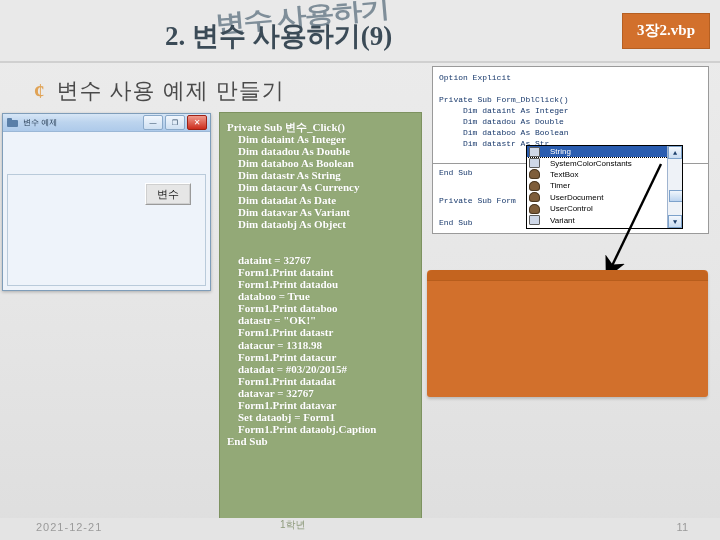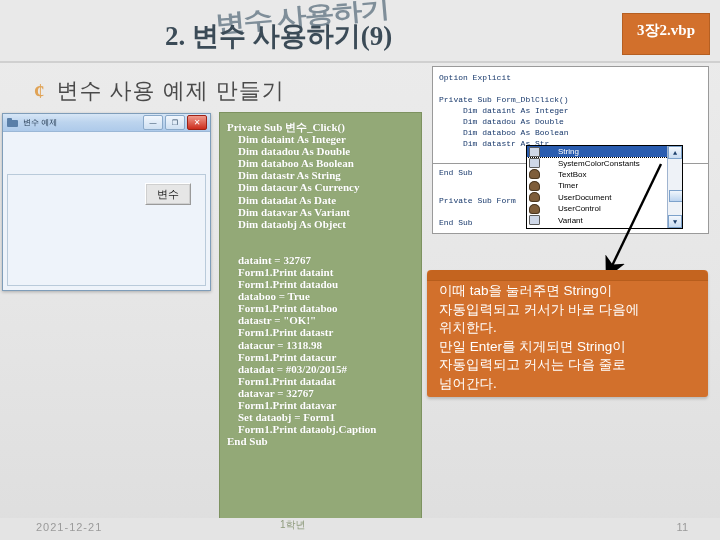--- a/index.html
+++ b/index.html
@@ -26,21 +26,21 @@
     position:absolute;left:215px;top:-10px;
     font-family:"Liberation Serif","DejaVu Serif",serif;
     font-weight:bold;font-size:30px;color:#6d7f8c;white-space:nowrap;
     opacity:.85;transform:rotate(-5deg) scaleY(.8);
     letter-spacing:-2px;
   }
   #vbp-badge{
     position:absolute;right:10px;top:13px;
     background:#d2702c;border:1px solid #b55f22;
     color:#ffffff;font-family:"Liberation Serif","DejaVu Serif",serif;font-weight:bold;
-    font-size:15px;padding:7px 14px 14px 14px;white-space:nowrap;
+    font-size:15px;padding:7px 14px 8px 14px;white-space:nowrap;
   }
 
   
   #bullet-row{position:absolute;left:34px;top:76px;display:flex;align-items:center;gap:12px;}
   #bullet-glyph{font-family:"Liberation Serif","DejaVu Serif",serif;font-size:21px;color:#e0a356;font-weight:bold;line-height:1;}
   #bullet-text{font-size:22px;color:#4a4a4a;white-space:nowrap;letter-spacing:1px;}
 
   
   #vbform{
     position:absolute;left:2px;top:113px;width:207px;height:176px;
@@ -89,21 +89,21 @@
   #ide-code{position:absolute;left:6px;top:5px;font-size:8px;color:#17386b;line-height:11px;white-space:pre;}
   #ide-hr{position:absolute;left:0;top:96px;width:100%;height:1px;background:#9a9a9a;}
   #ide-code2{position:absolute;left:6px;top:100px;font-size:8px;color:#17386b;line-height:11px;white-space:pre;}
   #ide-code3{position:absolute;left:6px;top:128px;font-size:8px;color:#17386b;line-height:11px;white-space:pre;}
 
   #intelli{
     position:absolute;left:93px;top:78px;width:155px;height:82px;
     background:#ffffff;border:1px solid #000000;overflow:hidden;
   }
   .ilist{position:absolute;left:0;top:0;right:14px;bottom:0;}
-  .irow{height:11.4px;display:flex;align-items:center;gap:18px;padding-left:2px;
+  .irow{height:11.4px;display:flex;align-items:center;gap:10px;padding-left:2px;
         font-family:"Liberation Sans","DejaVu Sans",sans-serif;font-size:8px;color:#000;white-space:nowrap;}
   .irow.sel{background:#2a5db0;color:#fff;outline:1px dotted #000;}
   .iico{width:9px;height:8px;flex:none;border:1px solid #5d5d5d;background:#cfd8e8;border-radius:1px;}
   .iico.c{background:#7e5d3a;border-color:#4b3720;border-radius:50% 50% 30% 30%;}
   #iscroll{position:absolute;right:0;top:0;width:14px;height:100%;background:#eef2f7;border-left:1px solid #9fb4d0;}
   .sbtn{width:14px;height:13px;background:linear-gradient(180deg,#f4f8fd,#c9dcf1);border:1px solid #7da2cb;box-sizing:border-box;
         display:flex;align-items:center;justify-content:center;font-size:7px;color:#1d3f6b;}
   #sthumb{position:absolute;left:1px;top:44px;width:12px;height:10px;background:linear-gradient(180deg,#f0f6fc,#bcd4ef);border:1px solid #7da2cb;}
   #sbtn-dn{position:absolute;bottom:0;left:0;}
 
@@ -255,26 +255,20 @@
     <defs>
       <marker id="ah" markerWidth="9" markerHeight="9" refX="5" refY="4.5" orient="auto">
         <path d="M0,0 L9,4.5 L0,9 L2.5,4.5 Z" fill="#000"></path>
       </marker>
     </defs>
     <line x1="101" y1="6" x2="50" y2="112" stroke="#000" stroke-width="2.4" marker-end="url(#ah)"></line>
   </svg>
 
   <div id="callout">
     <div id="callout-lip"></div>
-    <div id="callout-text">이때 tab을 눌러주면 String이
-자동입력되고 커서가 바로 다음에
-위치한다.
-만일 Enter를 치게되면 String이
-자동입력되고 커서는 다음 줄로
-넘어간다.</div>
   </div>
 
   <div id="band-bottom-line"></div>
   <div id="band-bottom"></div>
   <div id="foot-date">2021-12-21</div>
   <div id="foot-center">1학년</div>
   <div id="foot-page">11</div>
 
 </div>
 

